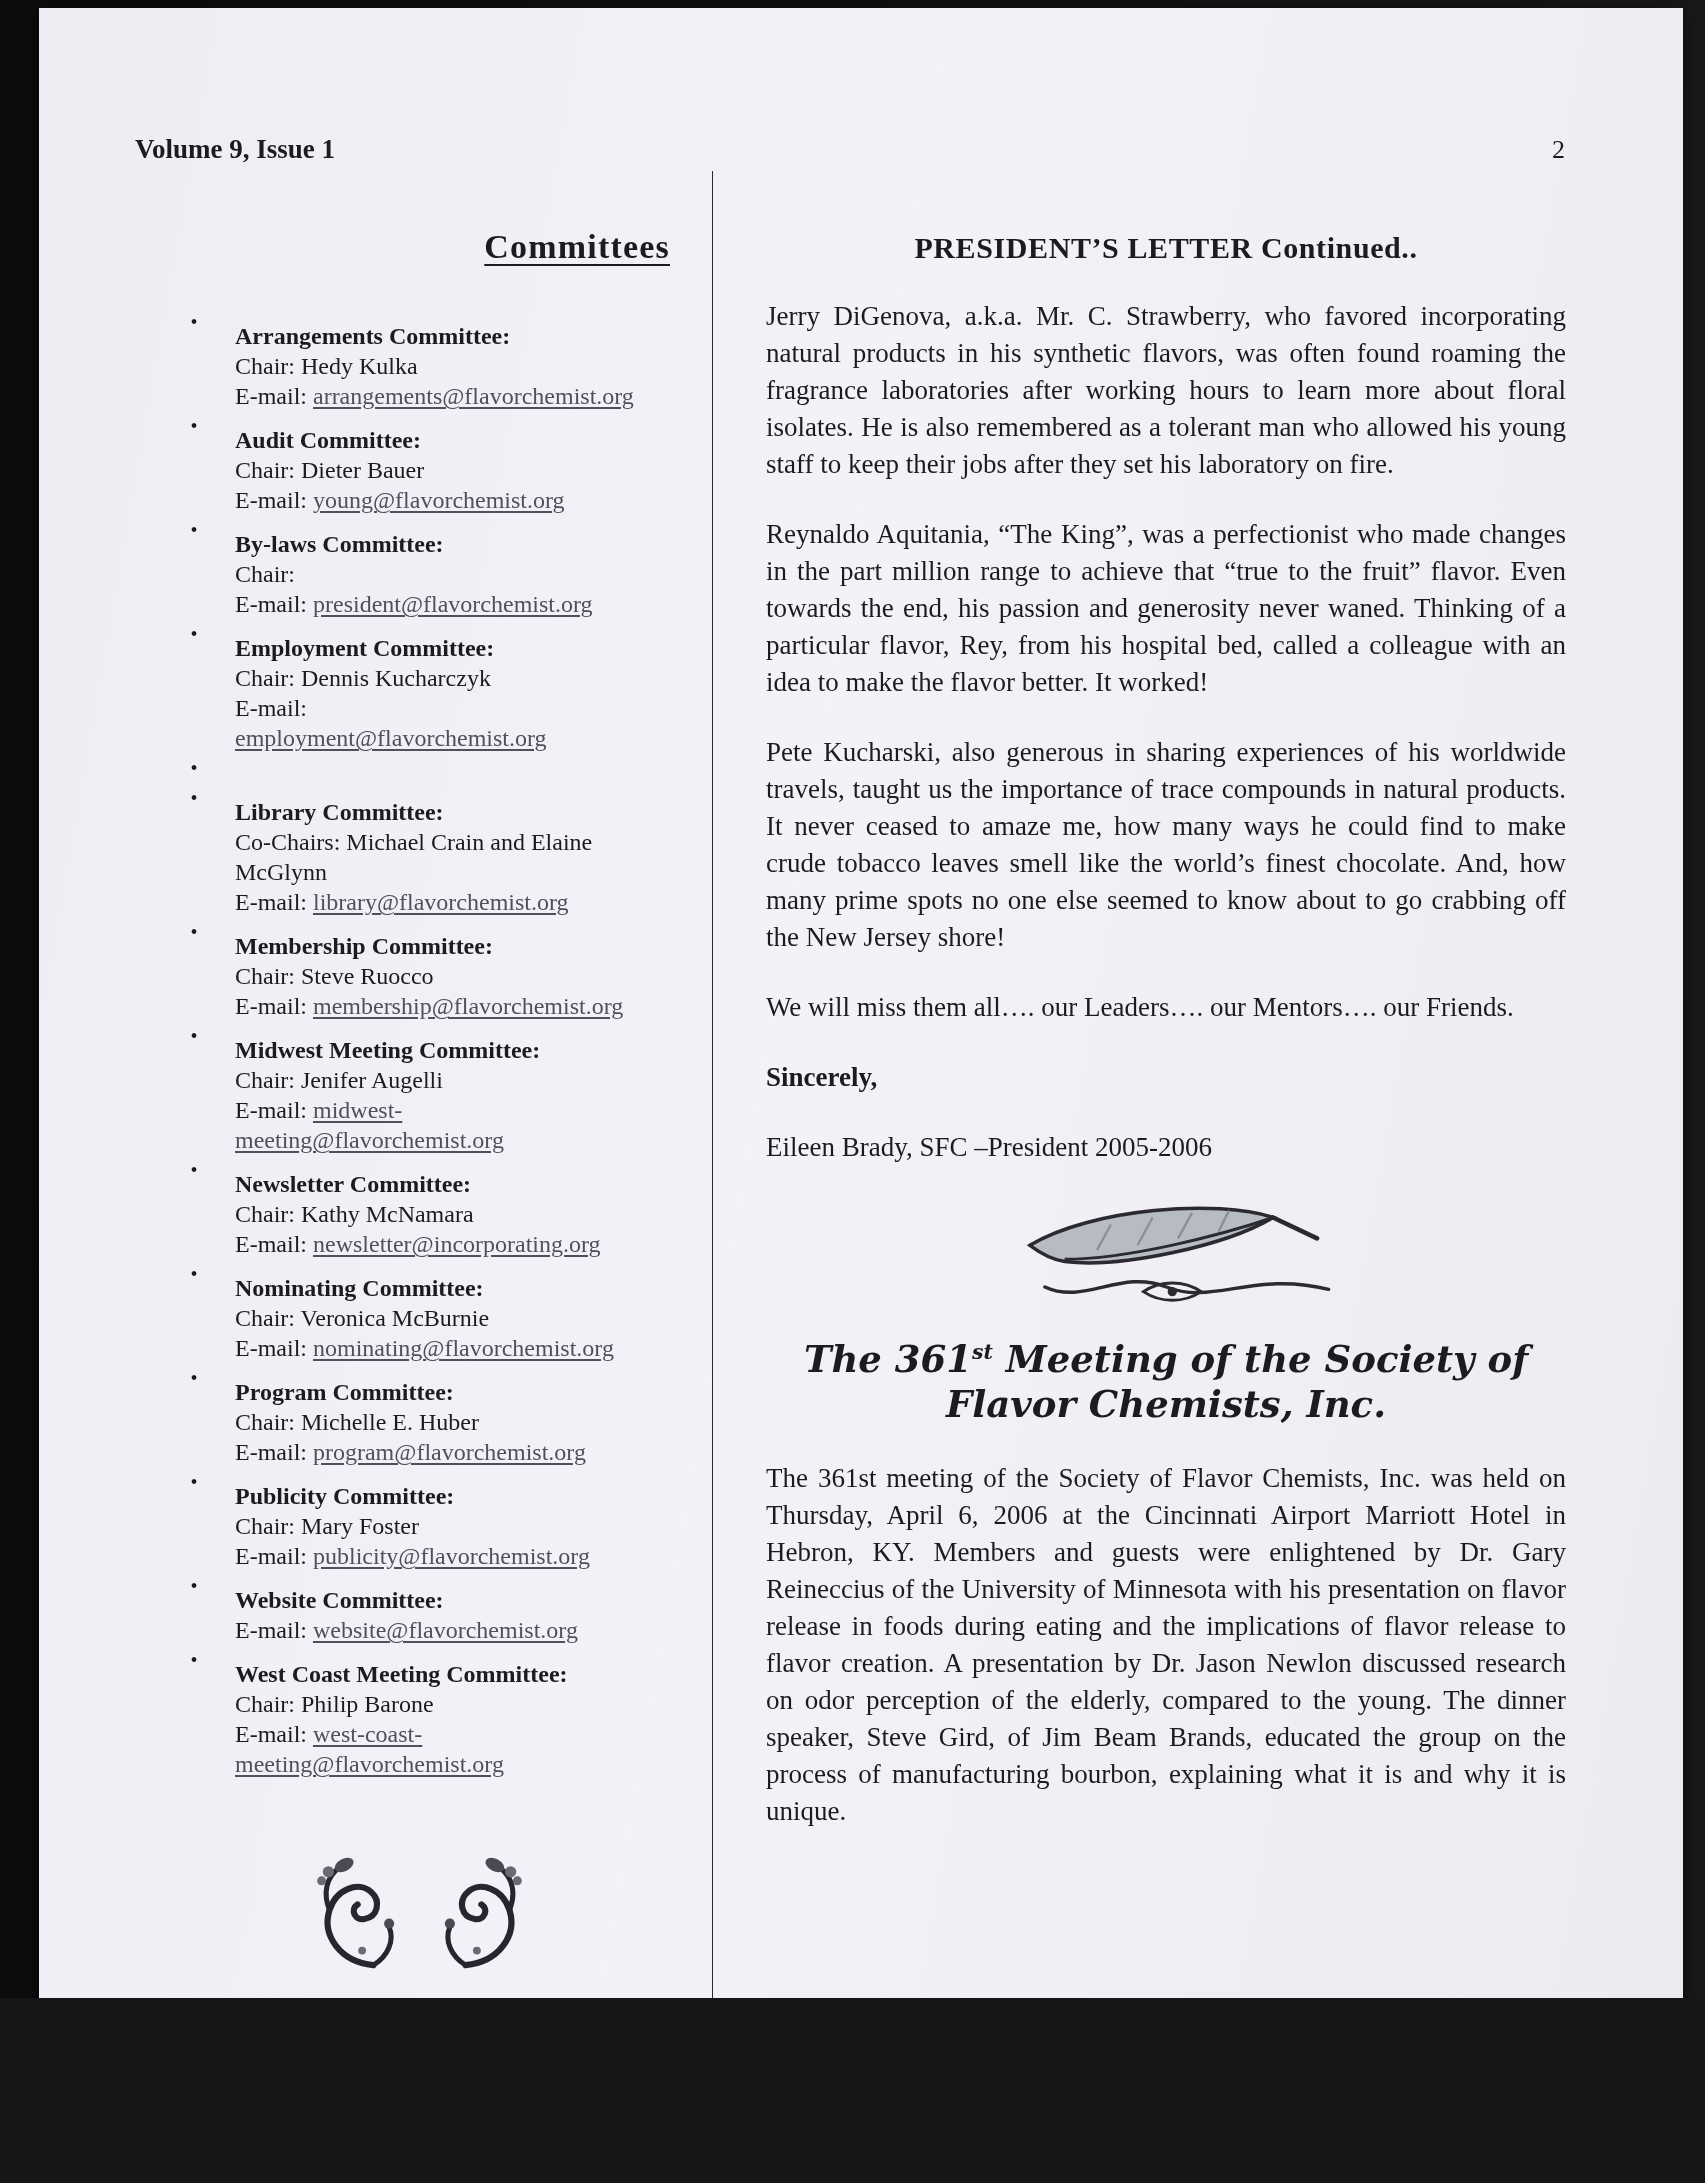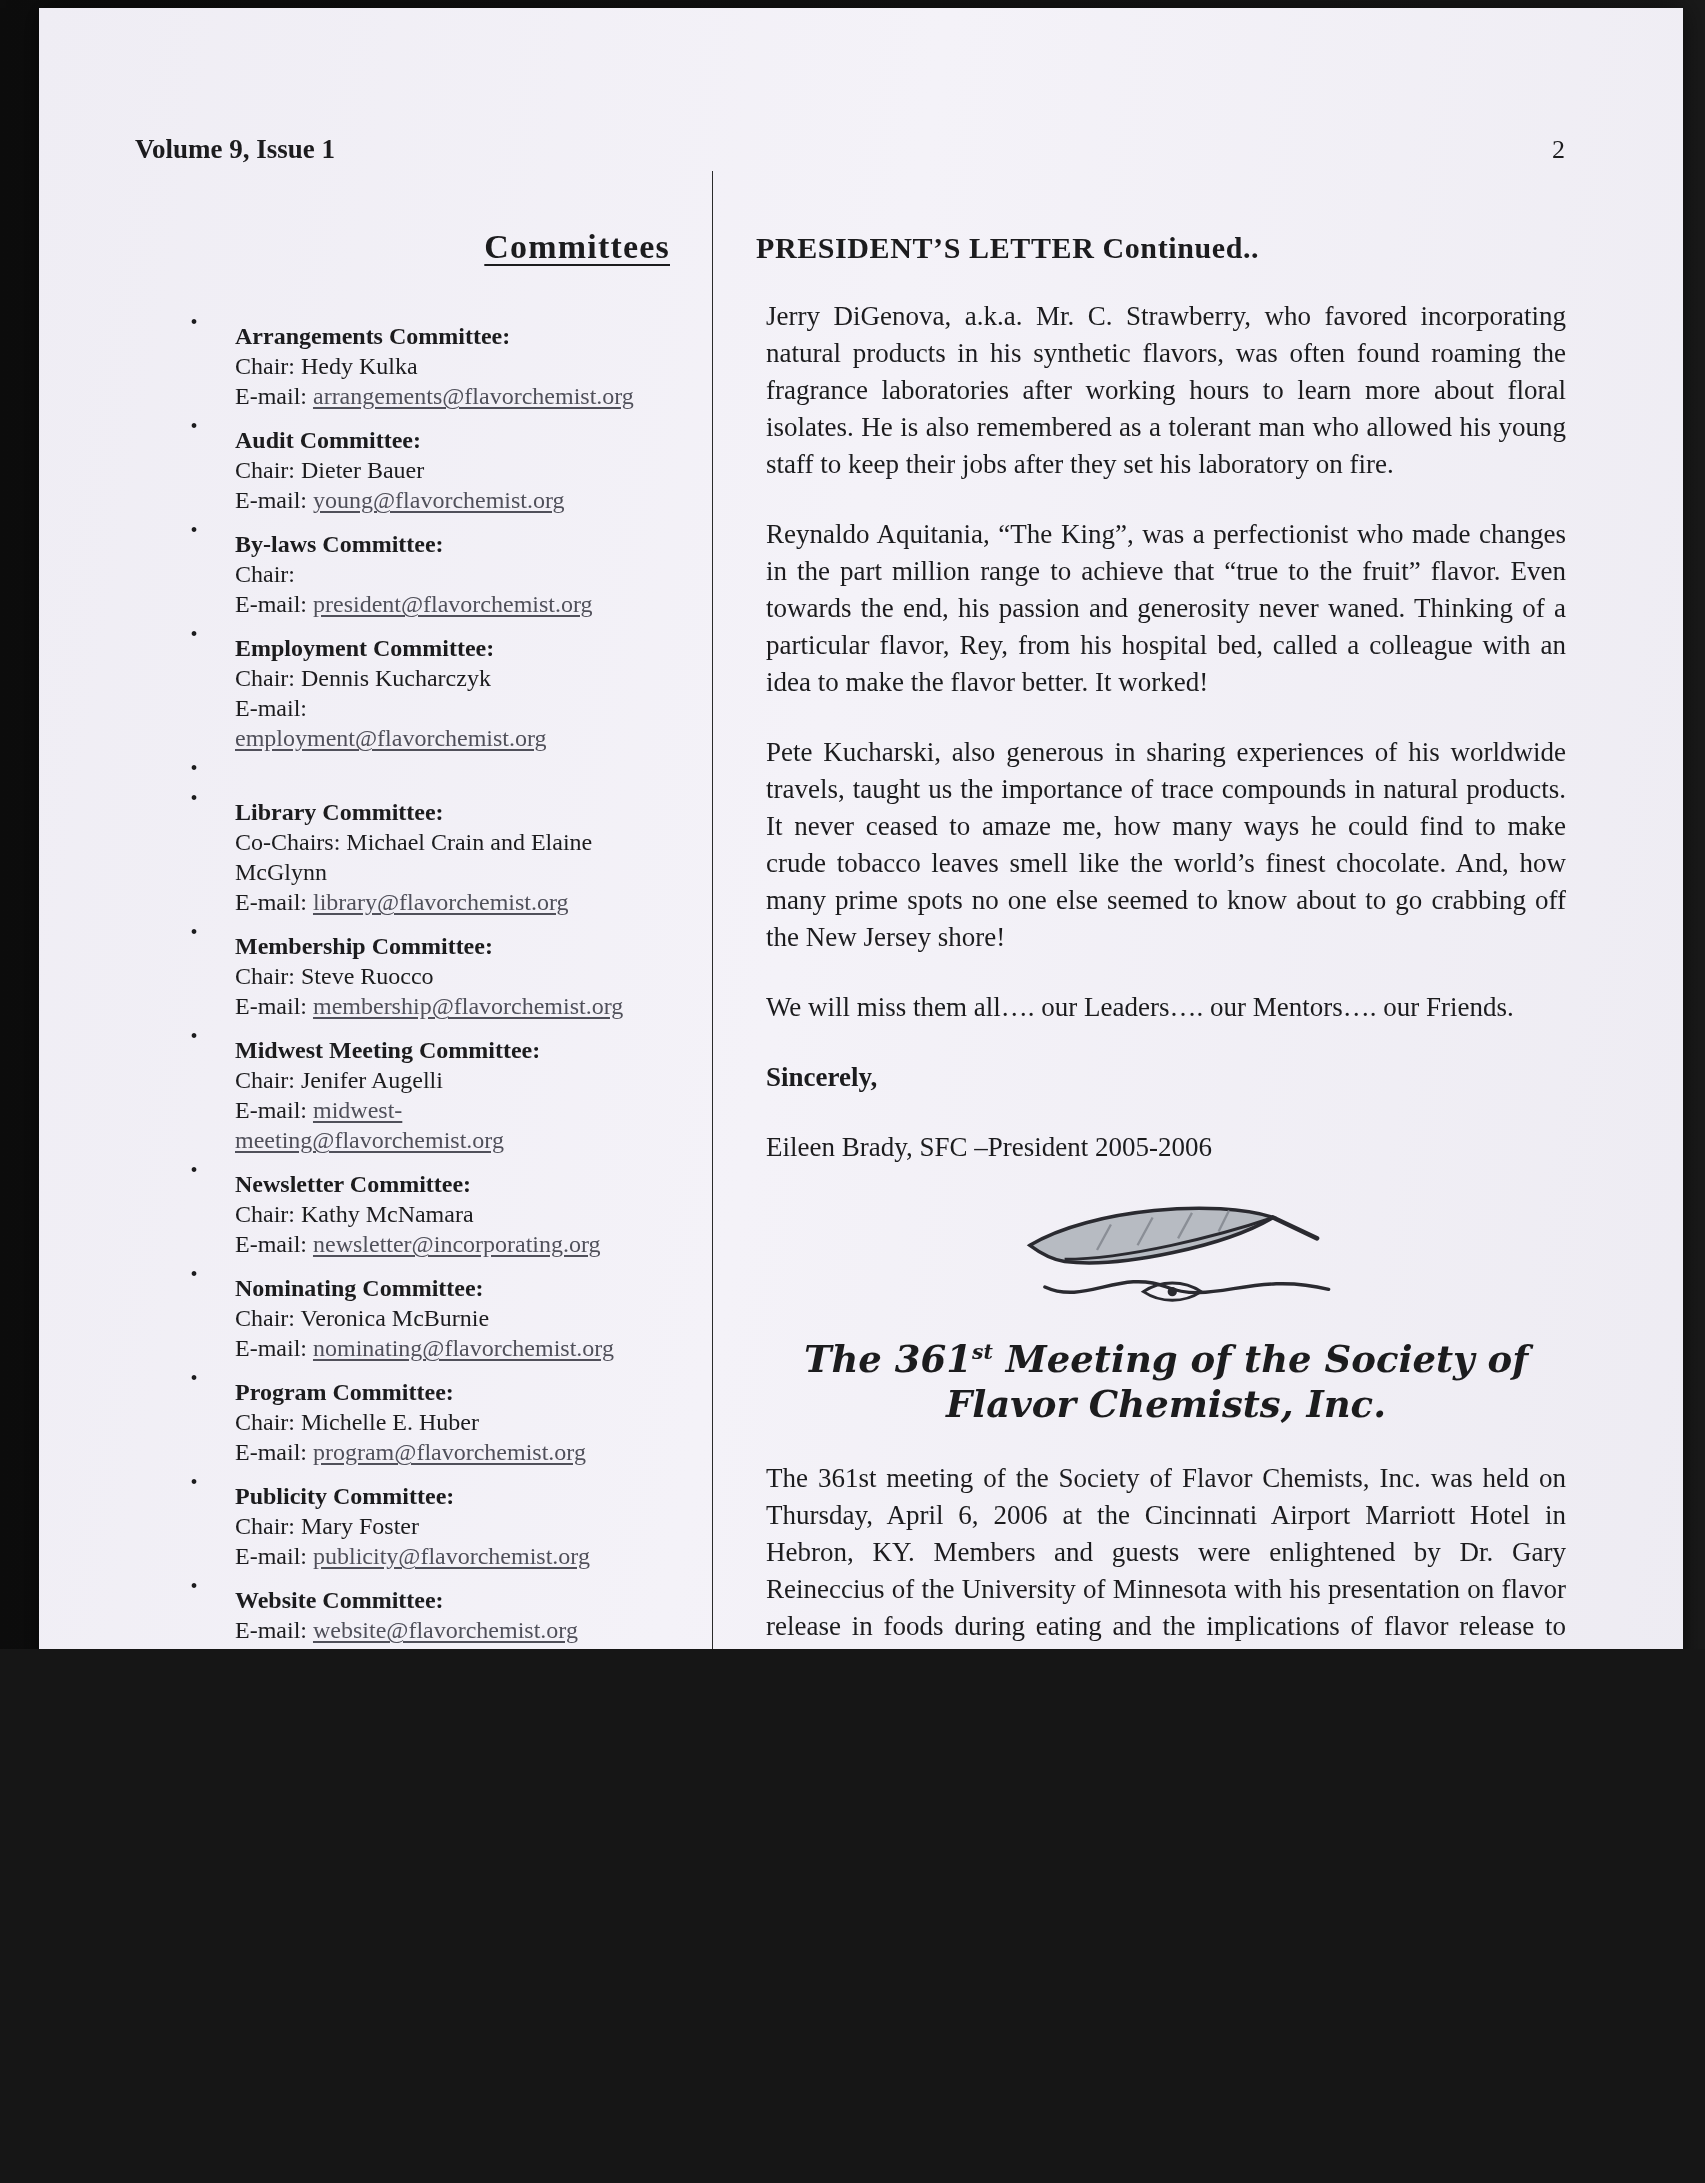--- a/index.html
+++ b/index.html
@@ -6,21 +6,21 @@
     margin: 0;
     padding: 0;
     width: 1705px;
     height: 2183px;
     background: #161616;
     font-family: "Liberation Serif", serif;
   }
   .scan-bg {
     position: relative;
     width: 1705px;
-    height: 1649px;
+    height: 1998px;
     background: linear-gradient(90deg, #0d0d0d 0%, #1a1a1a 100%);
     overflow: hidden;
   }
   .page {
     position: absolute;
     left: 39px;
     top: 8.3px;
     width: 1644px;
     height: 2155px;
     background: linear-gradient(100deg, #efedf4 0%, #f4f2f8 45%, #edebf2 100%);
@@ -88,21 +88,21 @@
   }
   .col-right {
     flex: 1;
     box-sizing: border-box;
     padding: 0 107px 0 43px;
     font-size: 27px;
     line-height: 37px;
     text-align: justify;
   }
   .right-title {
-    text-align: left;
+    text-align: center;
     font-weight: bold;
     font-size: 30px;
     letter-spacing: 0.6px;
     margin: 58px 0 32px;
   }
   .col-right p { margin: 0 10px 33px; }
   .closing { margin-bottom: 33px; font-weight: bold; }
   .signature { margin-bottom: 12px; }
   .quill {
     text-align: center;

